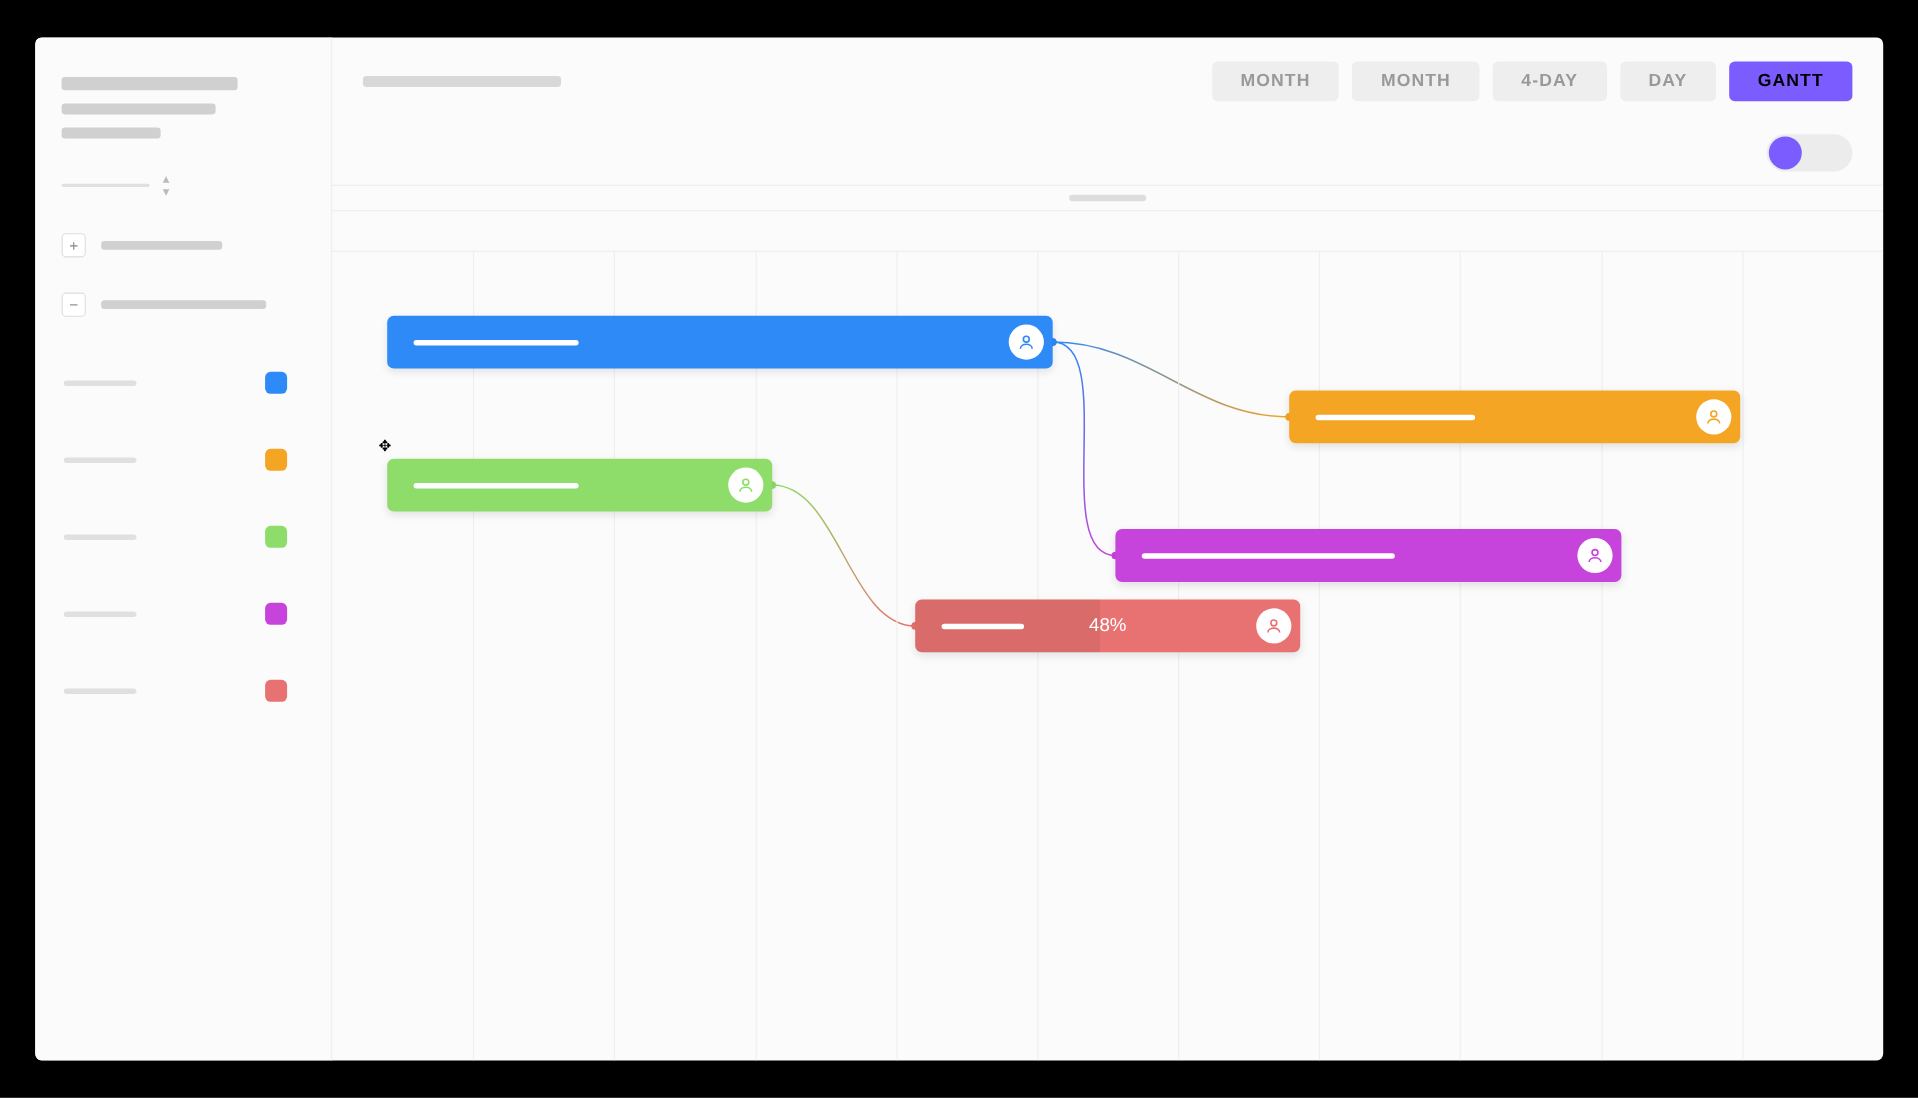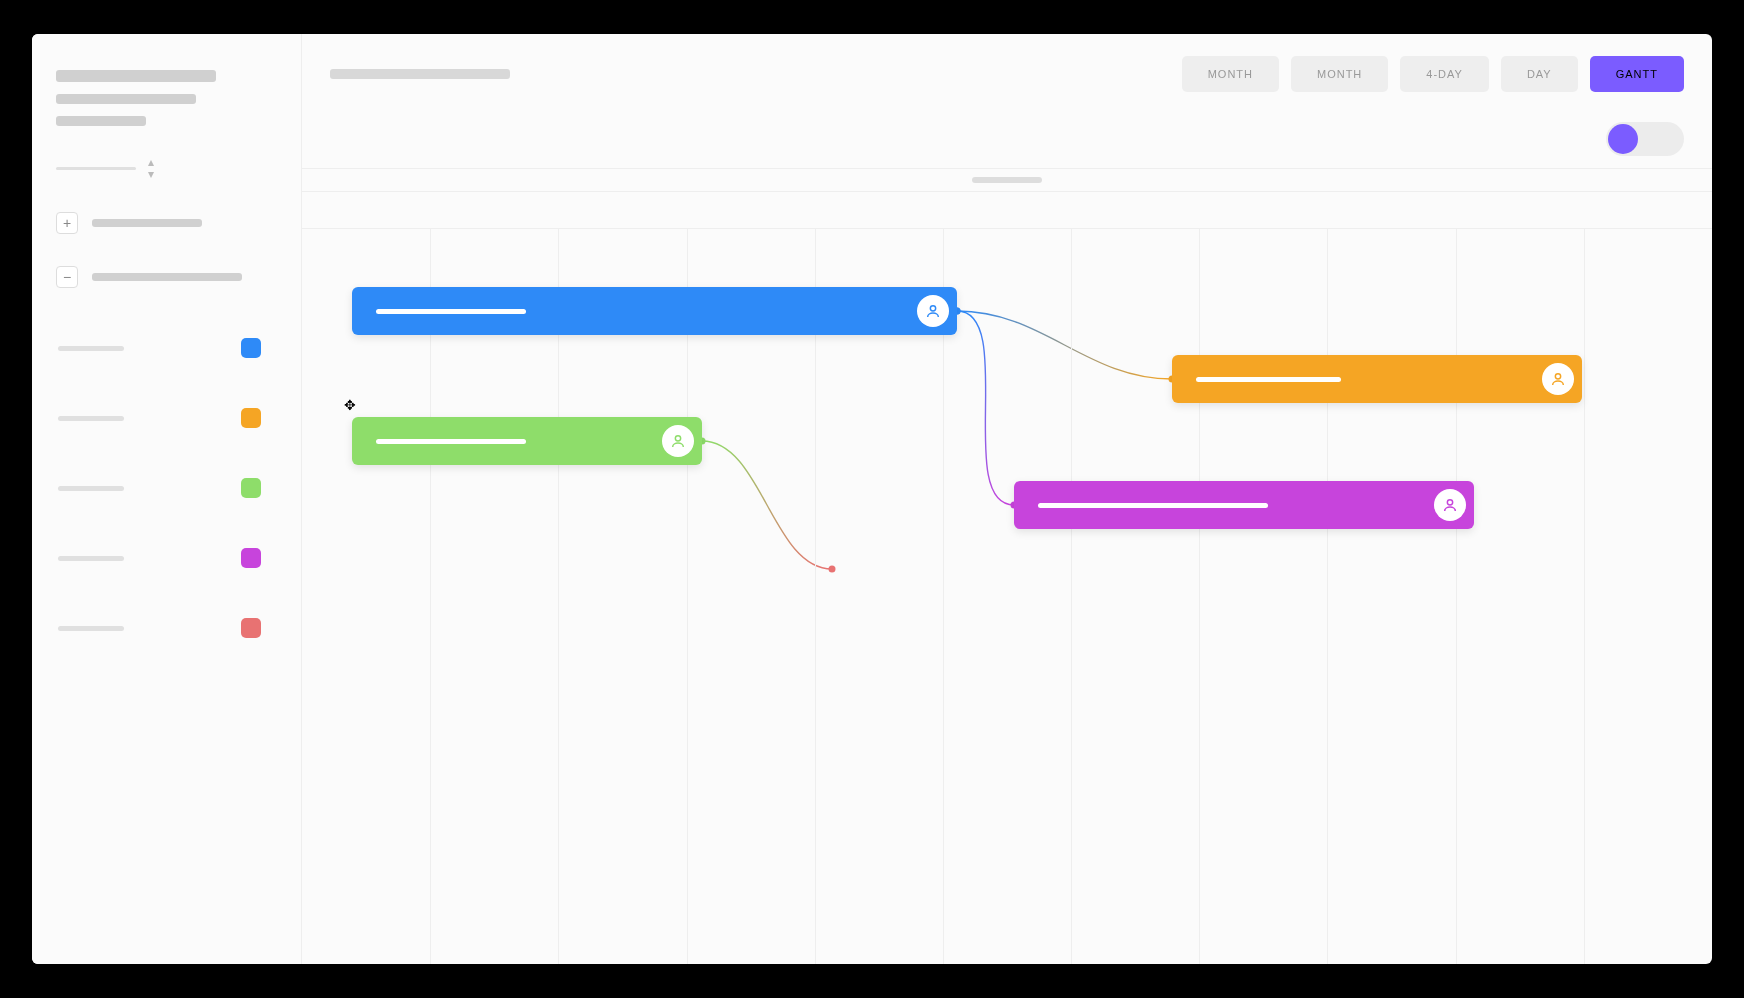--- a/index.html
+++ b/index.html
@@ -133,24 +133,24 @@
   gap: 12px;
 }
 .view-btn {
   height: 36px;
   padding: 0 26px;
   background: #eee;
   border-radius: 5px;
   display: flex;
   align-items: center;
   justify-content: center;
-  font-size: 11px;
+  font-size: 16px;
   letter-spacing: 1px;
   color: #999;
-  font-weight: 400;
+  font-weight: 700;
 }
 .view-btn.active {
   background: #7b5cff;
   color: #000000;
 }
 .toggle-row {
   display: flex;
   justify-content: flex-end;
   padding: 8px 28px 12px;
 }
@@ -397,16 +397,27 @@
         </div>
         <div class="task-bar" style="background: rgb(199, 68, 220); left: 712px; width: 460px; top: 252px;">
           <div class="task-label-line" style="width:230px;position:relative;z-index:2"></div>
           <div class="task-avatar" style="position:relative;z-index:2">
             <svg class="user-svg" viewBox="0 0 24 24" fill="none" stroke="#c744dc" stroke-width="2.2">
     <circle cx="12" cy="8" r="4"></circle>
     <path d="M4 21c0-4 4-6 8-6s8 2 8 6"></path>
   </svg>
           </div>
         </div>
+        <div class="task-bar" style="background: rgb(232, 114, 114); left: 530px; width: 350px; top: 316px;">
+          <div class="task-progress-fill" style="width:168px;background:rgba(0,0,0,0.06)"></div>
+          <div class="task-label-line" style="width:75px;position:relative;z-index:2"></div>
+          <div class="task-progress-text">48%</div>
+          <div class="task-avatar" style="position:relative;z-index:2">
+            <svg class="user-svg" viewBox="0 0 24 24" fill="none" stroke="#e87272" stroke-width="2.2">
+    <circle cx="12" cy="8" r="4"></circle>
+    <path d="M4 21c0-4 4-6 8-6s8 2 8 6"></path>
+  </svg>
+          </div>
+        </div>
       </div>
   </div>
 
 </div>
 
 </body></html>

